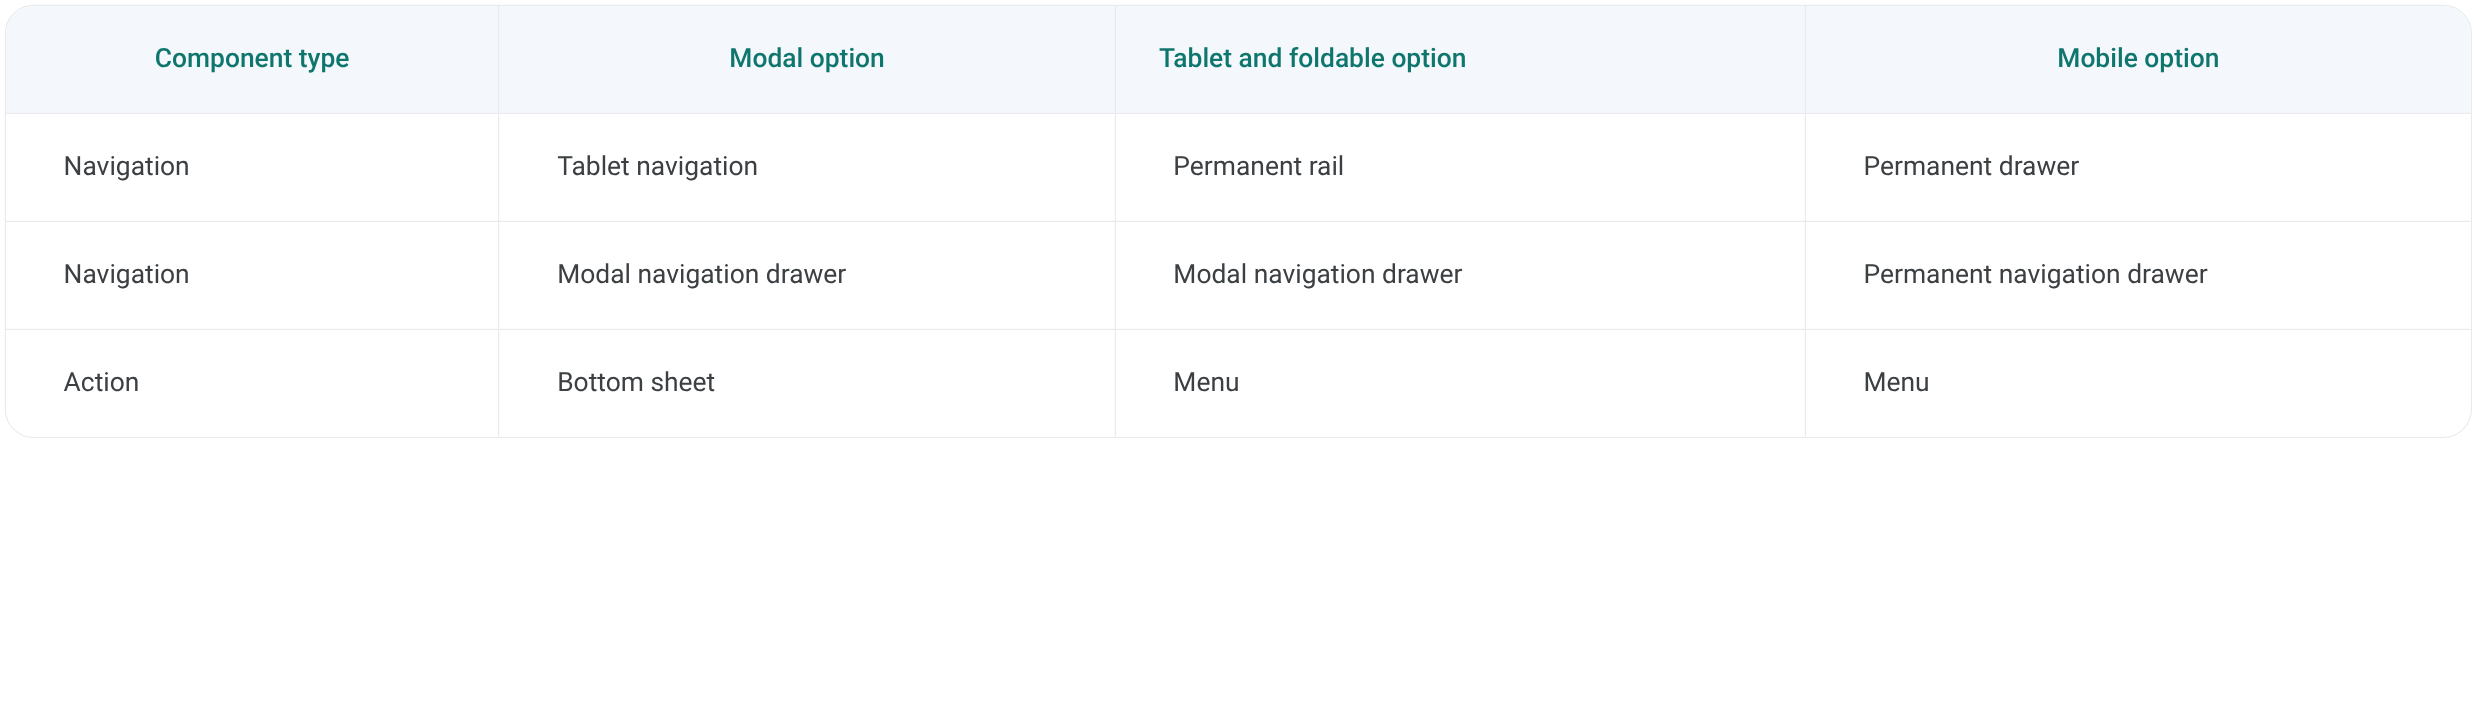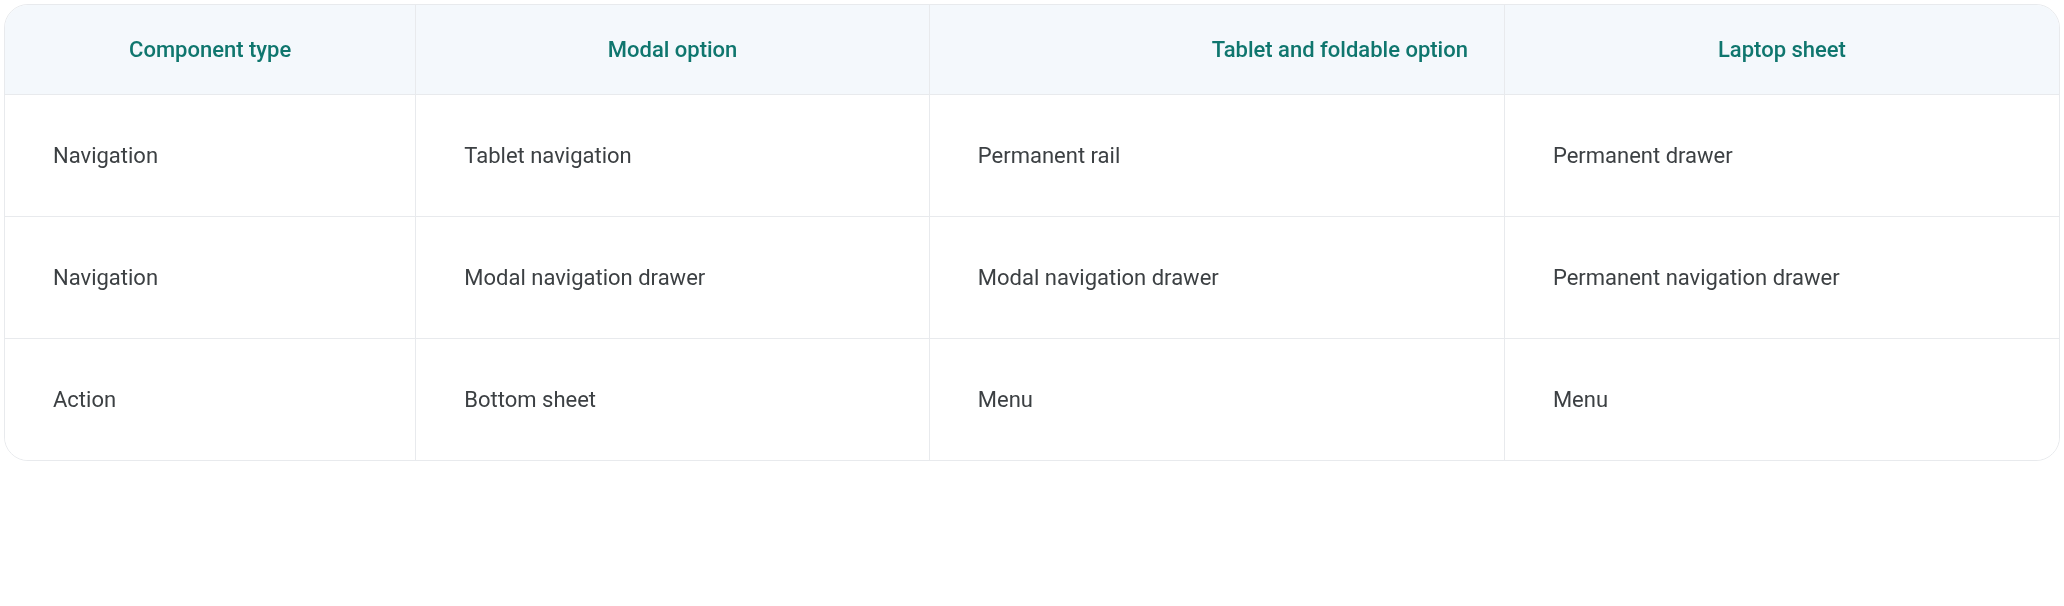--- a/index.html
+++ b/index.html
@@ -36,35 +36,35 @@
     th:first-child {
       width: 20%;
       text-align: center;
     }
     th:nth-child(2) {
       width: 25%;
       text-align: center;
     }
     th:nth-child(3) {
       width: 28%;
-      text-align: right;
+      text-align: left;
     }
     th:nth-child(4) {
       width: 27%;
       text-align: center;
     }
     th:last-child {
       border-right: none;
     }
     td {
       color: #3c4043;
       font-size: 22px;
       font-weight: 400;
       text-align: left;
-      padding: 48px 48px;
+      padding: 32px 48px;
       border-right: 1px solid #e8eaed;
       border-bottom: 1px solid #e8eaed;
       background: #ffffff;
     }
     td:last-child {
       border-right: none;
     }
     tbody tr:last-child td {
       border-bottom: none;
     }
@@ -72,21 +72,21 @@
 </head>
 <body>
 
 <div class="table-wrapper">
   <table>
     <thead>
       <tr>
         <th>Component type</th>
         <th>Modal option</th>
         <th>Tablet and foldable option</th>
-        <th>Laptop sheet</th>
+        <th>Mobile option</th>
       </tr>
     </thead>
     <tbody>
       <tr>
         <td>Navigation</td>
         <td>Tablet navigation</td>
         <td>Permanent rail</td>
         <td>Permanent drawer</td>
       </tr>
       <tr>

